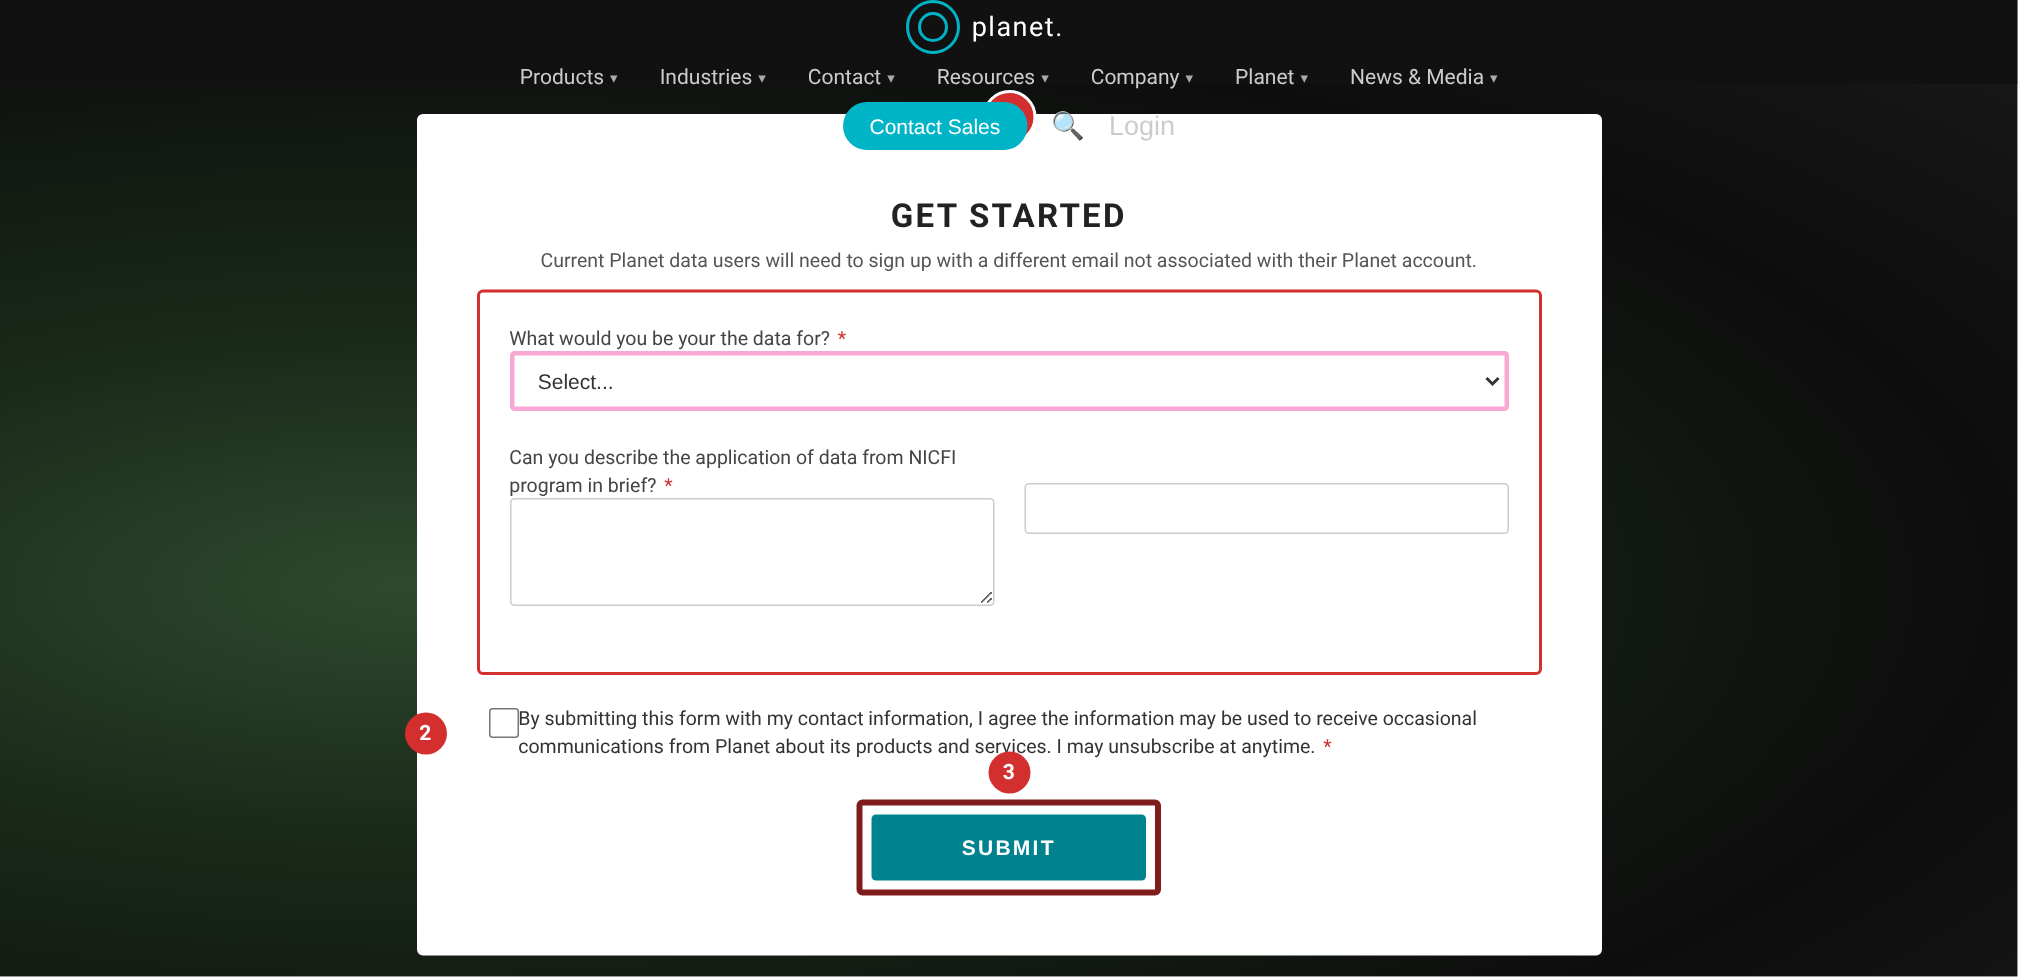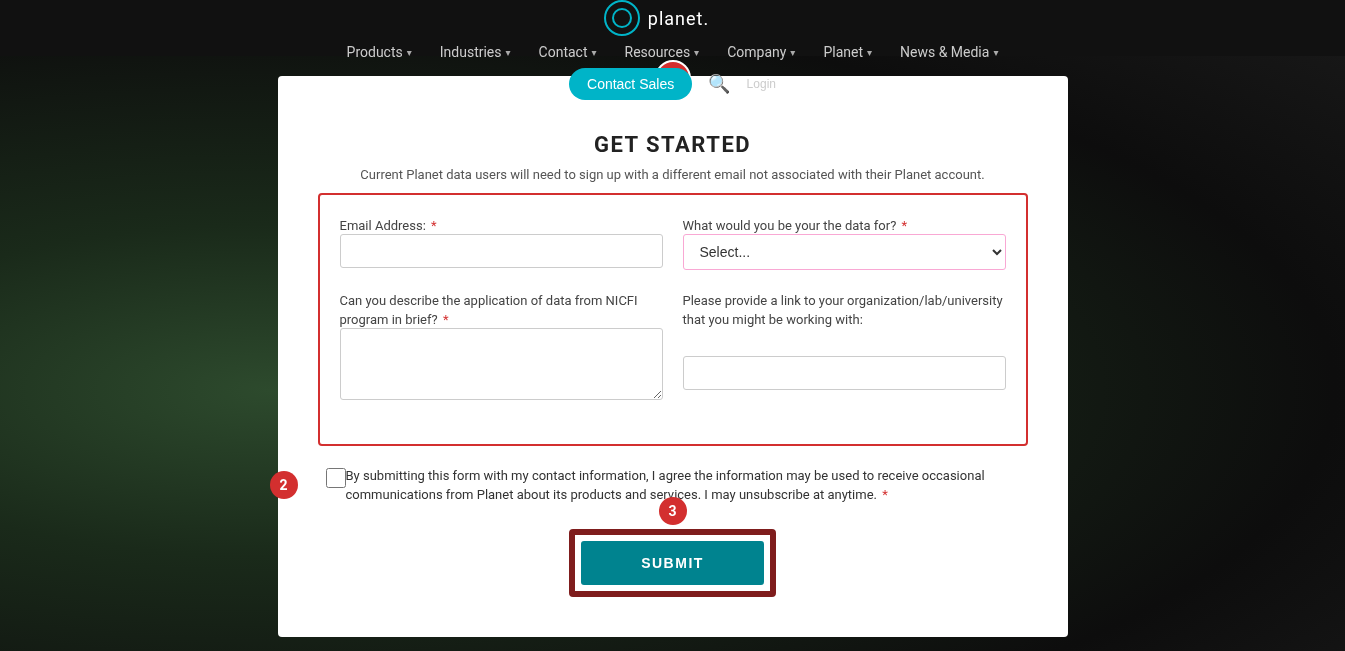--- a/index.html
+++ b/index.html
@@ -104,21 +104,21 @@
     }
     .search-icon-btn {
       color: #ccc;
       font-size: 18px;
       cursor: pointer;
       background: none;
       border: none;
     }
     .login-btn {
       color: #ccc;
-      font-size: 12px;
+      font-size: 18px;
       cursor: pointer;
       background: none;
       border: none;
     }
 
     
     .main {
       position: relative;
       z-index: 5;
       display: flex;
@@ -205,21 +205,21 @@
       width: 100%;
       border: 1px solid #ccc;
       border-radius: 3px;
       padding: 8px 12px;
       font-size: 14px;
       color: #333;
       outline: none;
     }
     .field-select {
       width: 100%;
-      border: 1px solid #f9a8d4;
+      border: 3px solid #f9a8d4;
       border-radius: 3px;
       padding: 8px 12px;
       font-size: 14px;
       color: #333;
       background: white;
       outline: none;
       appearance: auto;
     }
     .field-textarea {
       width: 100%;
@@ -262,21 +262,21 @@
       margin-top: 24px;
       position: relative;
     }
     .step-badge-3 {
       position: absolute;
       top: -32px;
       left: 50%;
       transform: translateX(-50%);
     }
     .submit-wrapper {
-      border: 6px solid #7f1d1d;
+      border: 4px solid #7f1d1d;
       border-radius: 4px;
       padding: 6px;
     }
     .submit-btn {
       background: #00838f;
       color: white;
       border: none;
       padding: 14px 60px;
       font-size: 14px;
       font-weight: 700;
@@ -355,27 +355,20 @@
       <div class="badge-circle">1</div>
     </div>
 
     <h1 class="form-title">GET STARTED</h1>
     <p class="form-subtitle">Current Planet data users will need to sign up with a different email not associated with
 their Planet account.</p>
 
     <div class="fields-container">
 
       <div class="fields-row">
-        <div class="field-half">
-          <label class="field-label">
-            <span>Email Address:</span>
-            <span class="required-star">*</span>
-          </label>
-          <input type="email" class="field-input" style="">
-        </div>
         <div class="field-half">
           <label class="field-label">
             <span>What would you be your the data for?</span>
             <span class="required-star">*</span>
           </label>
           <select class="field-select">
             <option>Select...</option>
             <option>Research</option>
             <option>Commercial</option>
             <option>Education</option>
@@ -387,23 +380,20 @@
 
       <div class="fields-row">
         <div class="field-half">
           <label class="field-label">
             <span>Can you describe the application of data from NICFI program in brief?</span>
             <span class="required-star">*</span>
           </label>
           <textarea class="field-textarea" style=""></textarea>
         </div>
         <div class="field-half">
-          <label class="field-label">
-            <span>Please provide a link to your organization/lab/university that you might be working with:</span>
-          </label>
           <input type="text" class="field-input" style="margin-top: 28px;">
         </div>
       </div>
 
       <div class="fields-row">
         <div class="field-half"></div>
       </div>
 
     </div>
 

